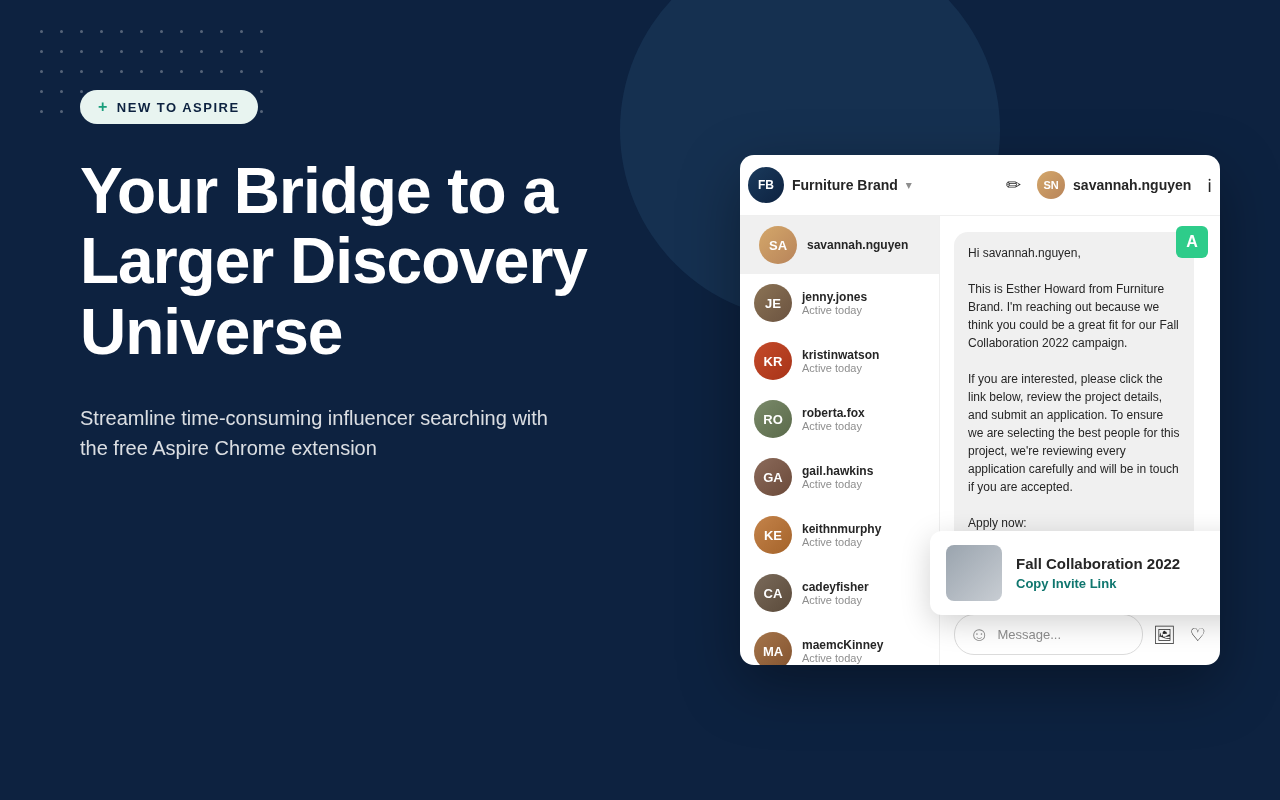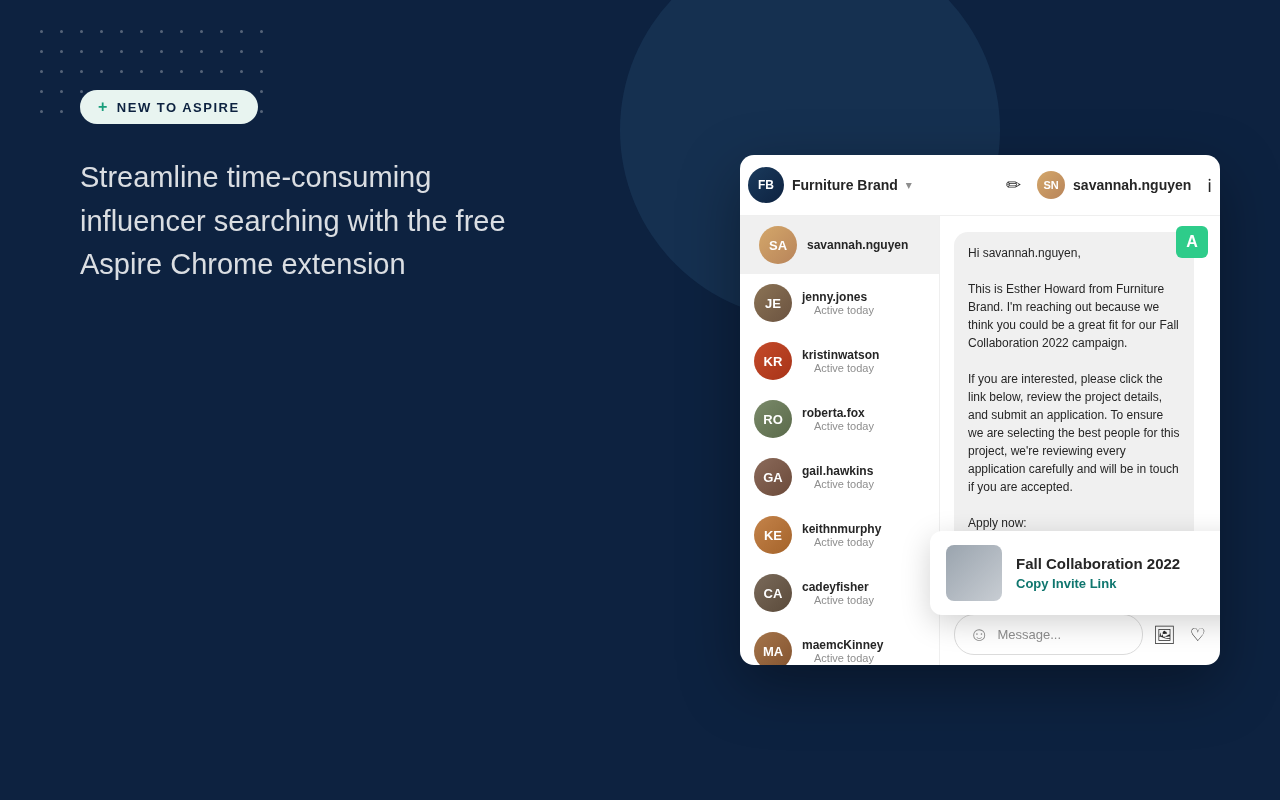--- a/index.html
+++ b/index.html
@@ -80,21 +80,21 @@
     .headline {
       font-size: 64px;
       font-weight: 700;
       color: #ffffff;
       line-height: 1.1;
       margin-bottom: 36px;
       letter-spacing: -1px;
     }
 
     .subheadline {
-      font-size: 29px;
+      font-size: 20px;
       color: rgba(255,255,255,0.85);
       line-height: 1.5;
       font-weight: 400;
       max-width: 480px;
     }
 
     
     .dm-panel {
       position: absolute;
       right: 60px;
@@ -247,21 +247,20 @@
 
     .sidebar-username {
       font-size: 12px;
       font-weight: 600;
       color: #262626;
     }
 
     .sidebar-status {
       font-size: 11px;
       color: #8e8e8e;
-      margin-left: 12px;
     }
 
     
     .dm-chat {
       flex: 1;
       display: flex;
       flex-direction: column;
       position: relative;
     }
 
@@ -462,20 +461,21 @@
       <div class="dot"></div>
     </div>
   <div class="arc-shape"></div>
 </div>
 
 <div class="left-content">
   <div class="badge">
     <span class="badge-plus">+</span>
     <span>NEW TO ASPIRE</span>
   </div>
+  <h1 class="headline">Your Bridge to a Larger Discovery Universe</h1>
   <p class="subheadline">Streamline time-consuming influencer searching with the free Aspire Chrome extension</p>
 </div>
 
 <div class="dm-panel">
 
   <div class="dm-header">
     <div class="dm-header-left">
       <div class="brand-avatar">FB</div>
       <span class="brand-name">Furniture Brand</span>
       <span class="chevron-down">▾</span>

